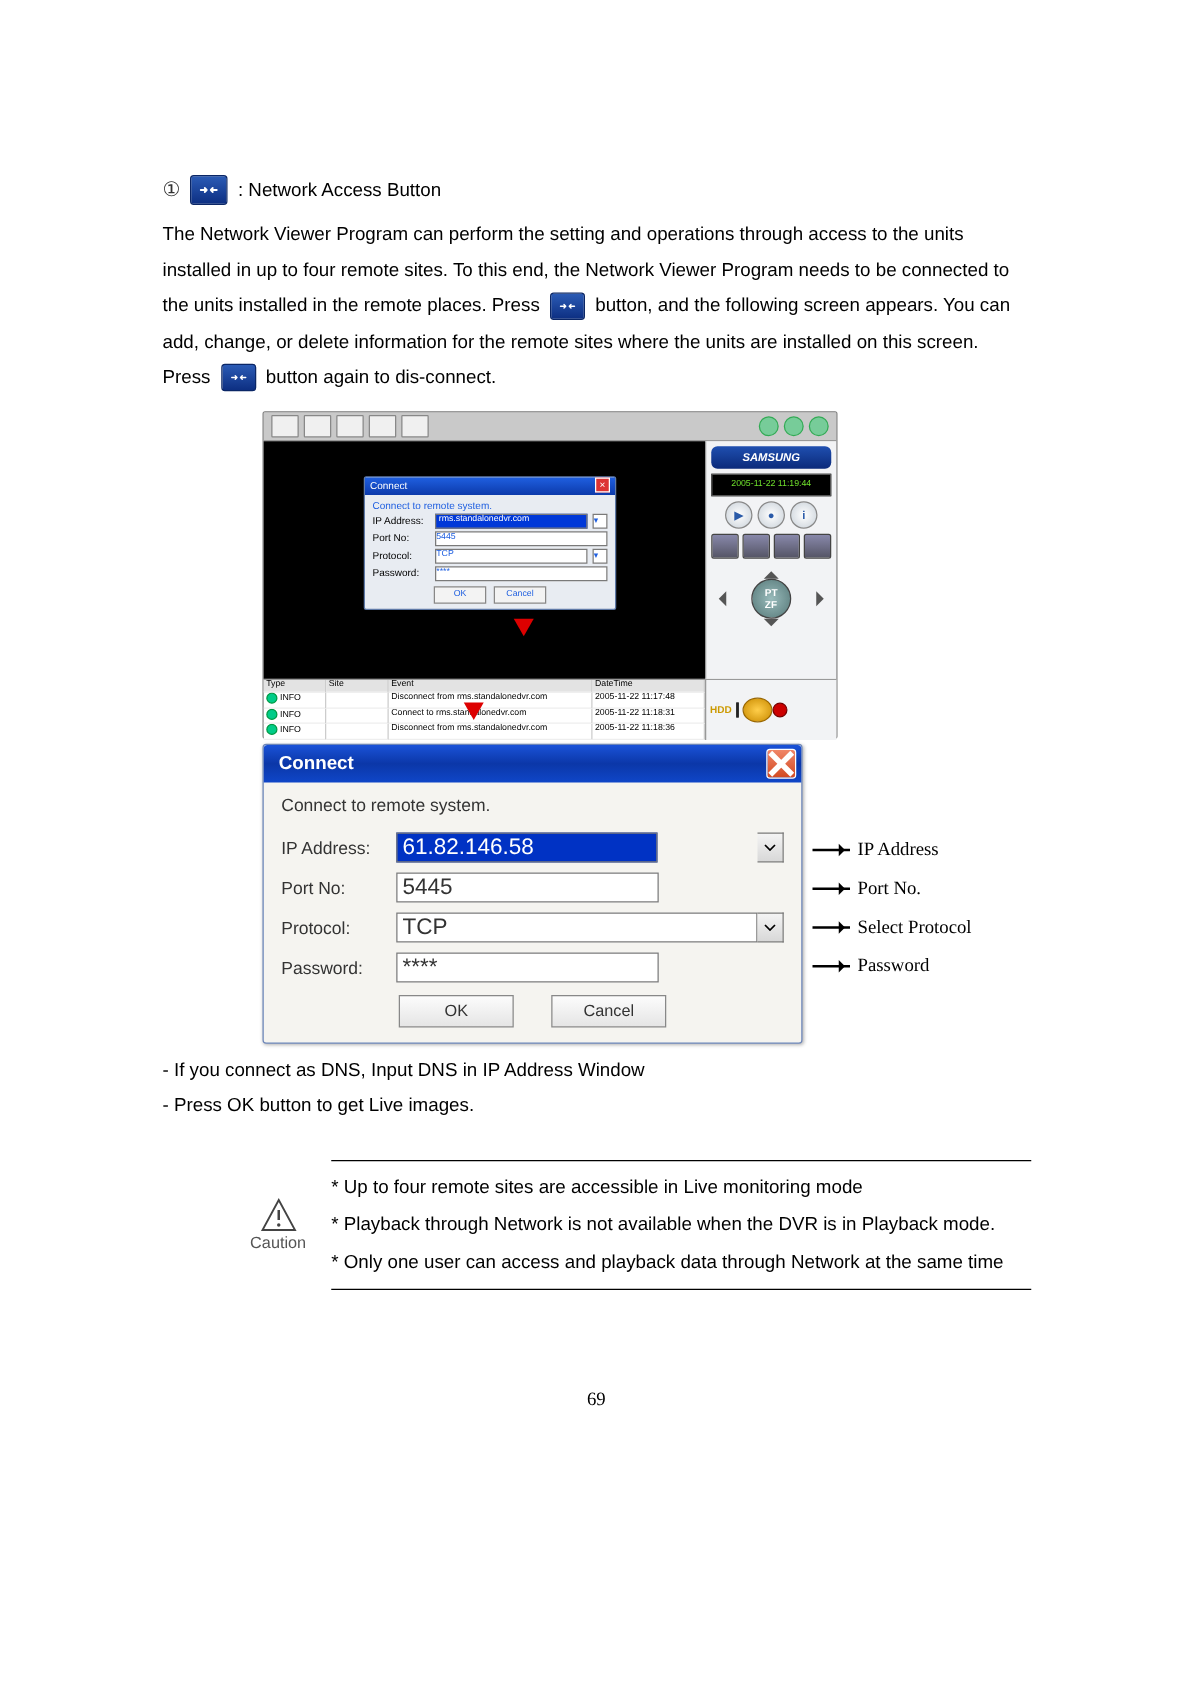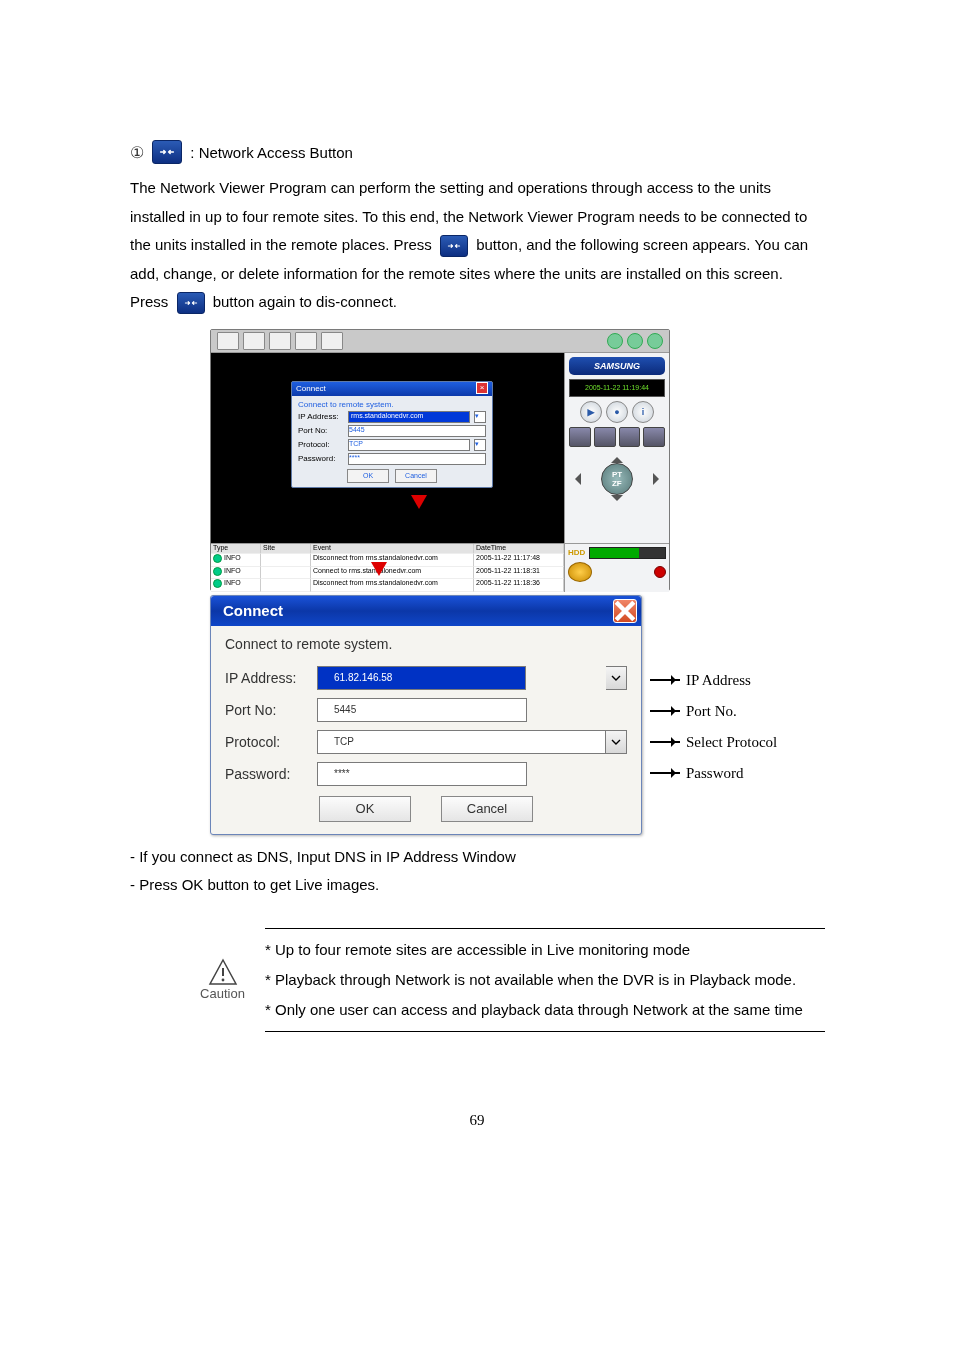--- a/index.html
+++ b/index.html
@@ -205,21 +205,21 @@
   .log-cols div { border-right:1px solid #ccc; border-bottom:1px solid #eee; padding:0 2px; white-space:nowrap; overflow:hidden;}
   .log-cols .hd { background:#e3e3e3; color:#000;}
   .log-cols .info { color:#000;}
   .log-cols .info::before {
     content:''; display:inline-block; width:7px; height:7px; border-radius:50%;
     background:#0c8; border:1px solid #094; margin-right:2px; vertical-align:middle;
   }
   .log-side {
     width:105px; background:#f2f3f5; border-left:1px solid #999;
     padding:3px; box-sizing:border-box;
-    display:flex; flex-direction:column; gap:3px;
+    display:flex; flex-direction:row; gap:3px;
   }
   .hdd-bar { height:10px; background:#333; position:relative; border:1px solid #222;}
   .hdd-bar .used { position:absolute; left:0; top:0; bottom:0; width:65%; background:#0a0;}
   .speaker { width:22px; height:18px; background: radial-gradient(#ffce4a, #c98a00); border-radius:50%; border:1px solid #996600;}
   .rec-lamp { width:10px; height:10px; border-radius:50%; background:#c00; border:1px solid #700;}
   .red-arrow {
     position:absolute;
     width:0; height:0;
     border-left:8px solid transparent;
     border-right:8px solid transparent;
@@ -257,21 +257,21 @@
     border-radius:3px;
     display:flex; align-items:center; justify-content:center;
     color:#fff; font-weight:bold; font-size:14px;
   }
   .cd-body { padding: 10px 14px 12px 14px; font-size:14px; color:#333;}
   .cd-subtitle { margin-bottom: 14px; }
   .cd-row { display:flex; align-items:center; margin-bottom:8px; }
   .cd-row .label { width: 92px; }
   .cd-row .field {
     flex:1; height:22px; border:1px solid #7a7a7a;
-    background:#fff; padding: 0 16px; font-size:10px;
+    background:#fff; padding: 0 4px; font-size:18px;
     display:flex; align-items:center;
   }
   .cd-row .field.highlight { background:#0032c4; color:#fff; }
   .cd-row .combo-arrow {
     width:20px; height:22px;
     border:1px solid #7a7a7a; border-left:none;
     background: linear-gradient(#f4f4f4, #d8d8d8);
     display:flex; align-items:center; justify-content:center;
   }
   .cd-row .combo-arrow svg { width:10px; height:6px; }

